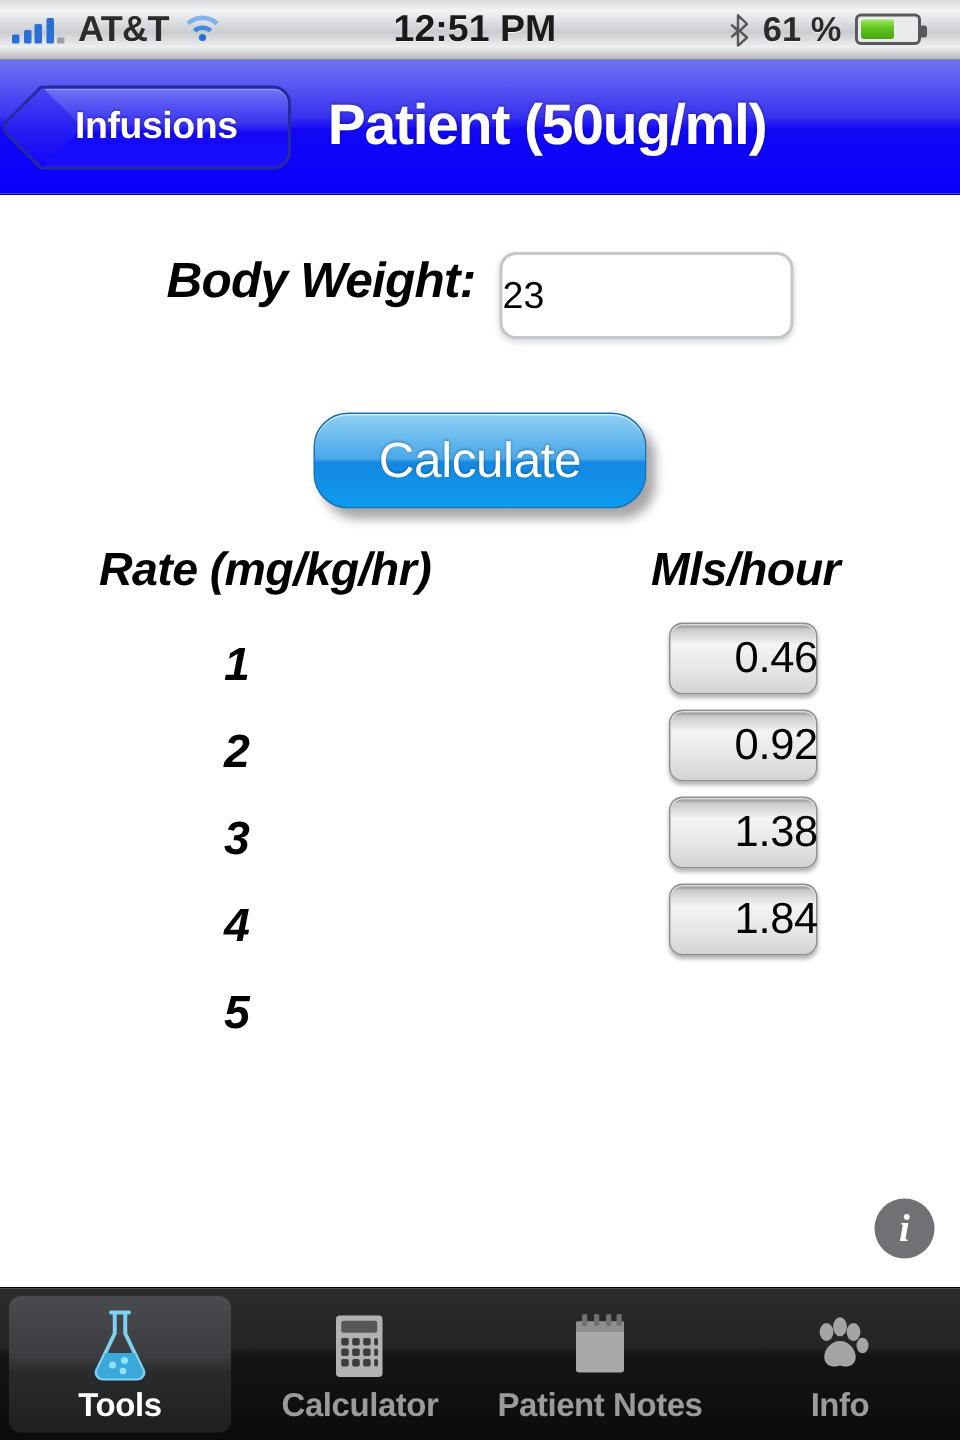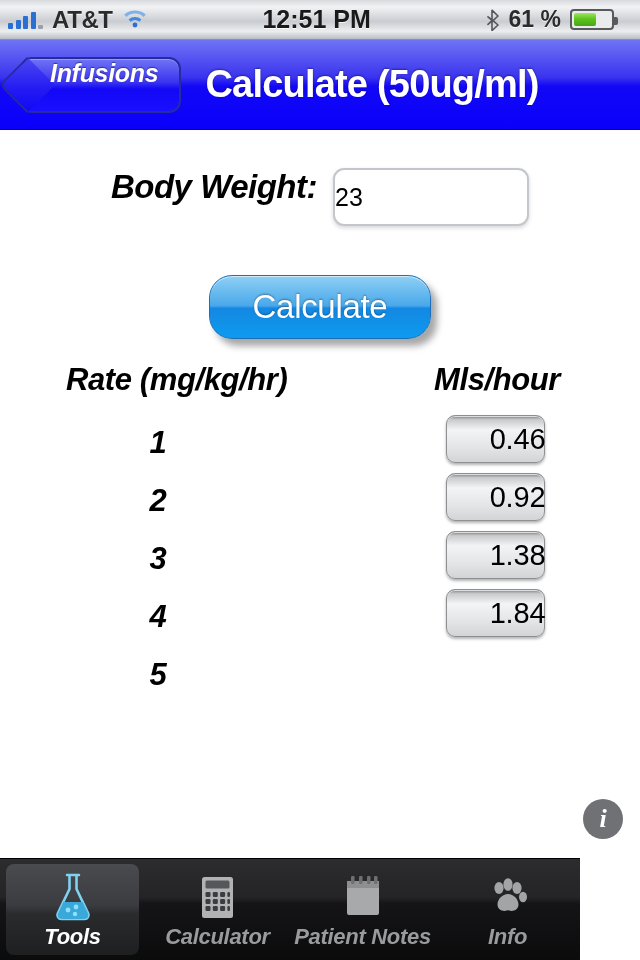--- a/index.html
+++ b/index.html
@@ -46,26 +46,25 @@
 
   
   .navbar{
     position:absolute; top:40px; left:0; width:640px; height:90px;
     background:linear-gradient(180deg,#6f74f4 0%,#3a33ef 42%,#1208f6 52%,#0a00fb 100%);
     border-bottom:1px solid #0600a8;
     display:flex; align-items:center;
   }
   .backbtn{
     position:relative; margin-left:22px; height:56px;
-    display:flex; 
-    padding:0 21px 0 26px;
+    display:flex; align-items:center;
+    padding:0 34px 0 26px;
     background:linear-gradient(180deg,#6f74f4 0%,#3a33ef 45%,#1208f6 58%,#1a10ff 100%);
     border:2px solid #262b9e; border-radius:9px 12px 12px 9px;
     box-shadow:inset 0 1px 0 rgba(255,255,255,.28);
-    font-style:italic;
   }
   .backbtn:before{
     content:""; position:absolute; left:-17px; top:50%; transform:translateY(-50%) rotate(45deg);
     width:38px; height:38px;
     background:linear-gradient(135deg,#4b47f1 0%,#2219f3 60%,#1208f6 100%);
     border-left:2px solid #262b9e; border-bottom:2px solid #262b9e;
     border-radius:0 0 0 8px;
   }
   .backbtn span{ position:relative; z-index:2; color:#fff; font-size:25px; font-weight:bold;
                  letter-spacing:-0.3px; text-shadow:0 -1px 1px rgba(0,0,0,.45); }
@@ -124,25 +123,24 @@
   .infobtn{
     position:absolute; right:17px; bottom:19px; width:40px; height:40px; border-radius:50%;
     background:#6f7175; display:flex; align-items:center; justify-content:center;
     color:#fff; font-size:26px; font-weight:bold; font-style:italic;
     font-family:"Liberation Serif", serif;
     cursor:pointer;
   }
 
   
   .tabbar{
-    position:absolute; bottom:0; left:0; width:580px; height:102px;
+    position:absolute; bottom:0; left:0; width:640px; height:102px;
     background:linear-gradient(180deg,#2c2c2e 0%,#242426 38%,#151517 44%,#0b0b0c 100%);
     border-top:1px solid #000;
     display:flex;
-    font-style:italic;
   }
   .tab{ position:relative; flex:1; display:flex; flex-direction:column;
         align-items:center; justify-content:center; gap:2px; cursor:pointer; }
   .tab .tabbg{ position:absolute; left:6px; right:6px; top:5px; bottom:5px;
                border-radius:8px; background:transparent; }
   .tab.active .tabbg{
     background:linear-gradient(180deg,#4a4b4e 0%,#3b3c3f 45%,#2a2b2d 55%,#1e1f21 100%);
   }
   .tab .ico{ position:relative; z-index:2; height:52px; display:flex; align-items:flex-end; justify-content:center; }
   .tab .lbl{ position:relative; z-index:2; font-size:22px; font-weight:bold;
@@ -181,21 +179,21 @@
       <div class="battery">
         <div class="fill" id="battery-fill" style="width: 61%;"></div>
       </div>
     </div>
   </div>
 
   <div class="navbar">
     <div class="backbtn">
       <span>Infusions</span>
     </div>
-    <div class="navtitle">Calculate (50ug/ml)</div>
+    <div class="navtitle">Patient (50ug/ml)</div>
   </div>
 
   <div class="content">
 
     <div class="weightrow">
       <div class="weightlabel">Body Weight:</div>
       <input class="weightinput" type="text" value="23" style="">
     </div>
 
     <div class="calcwrap">

